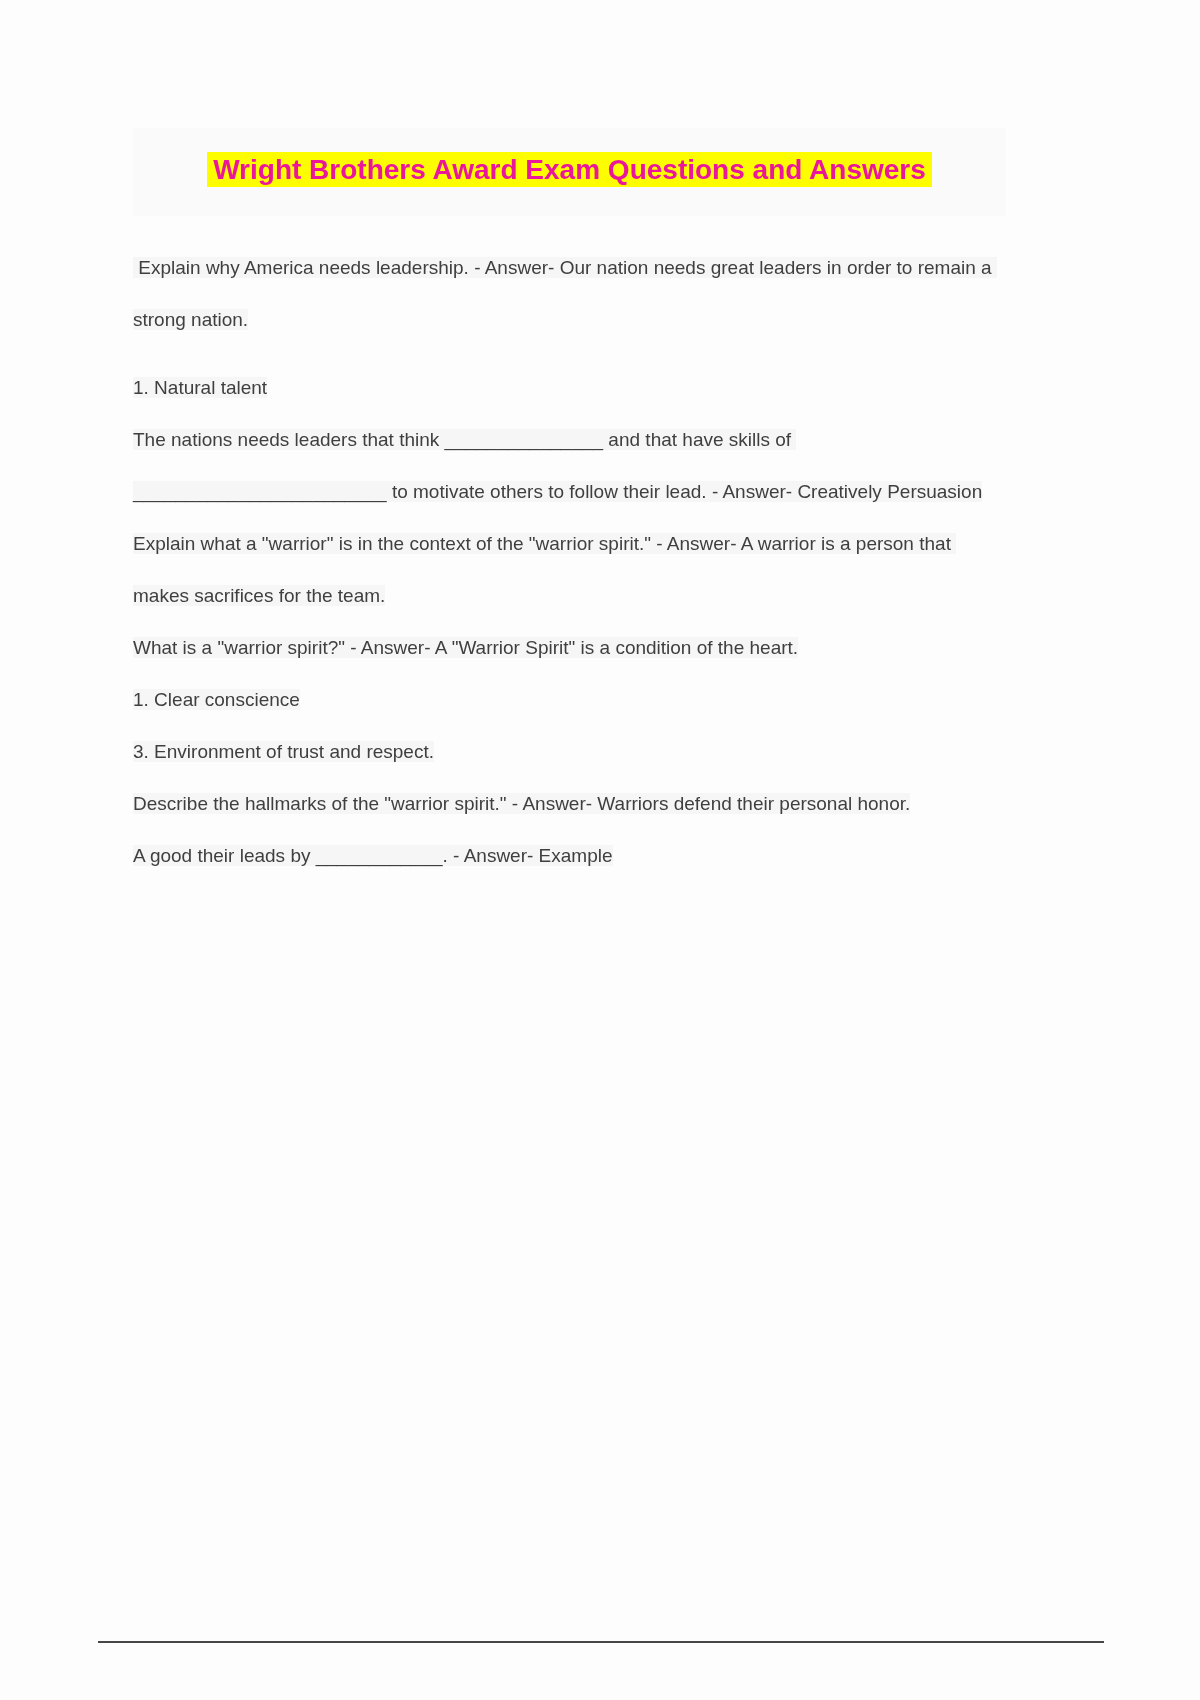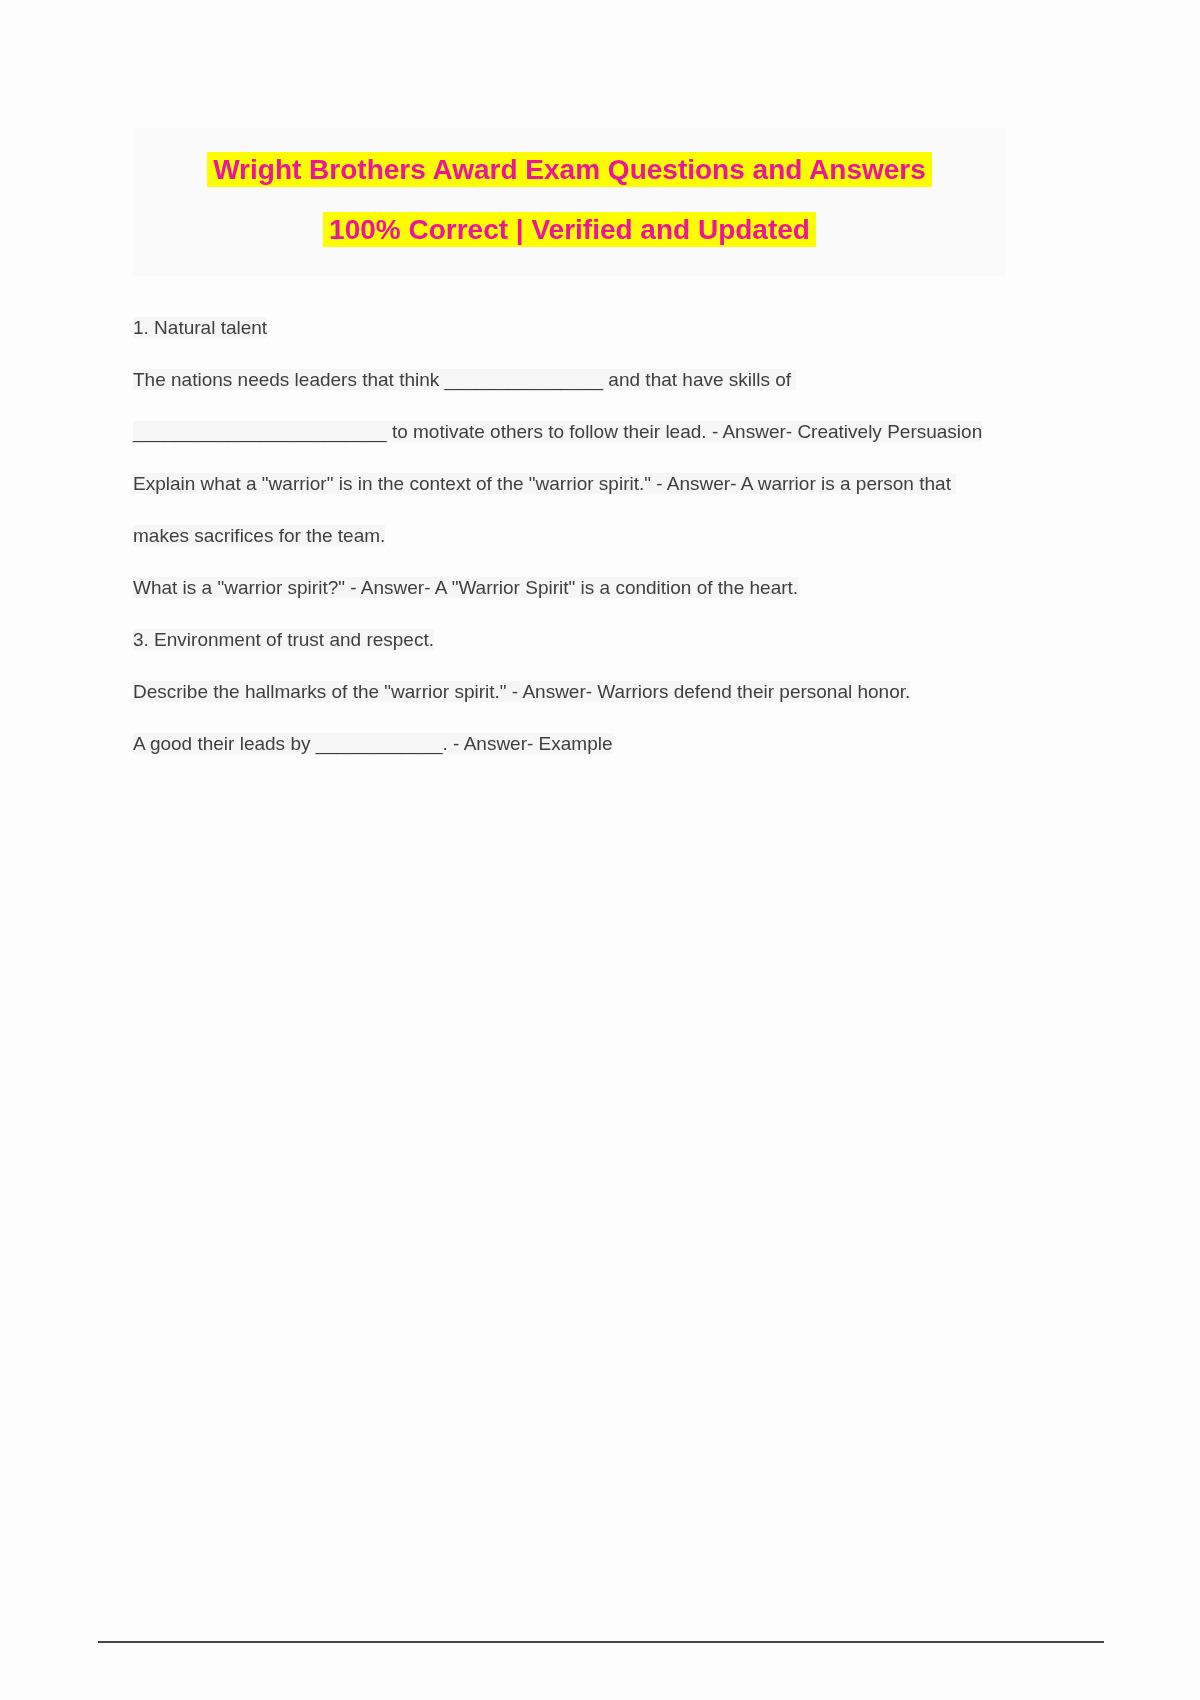--- a/index.html
+++ b/index.html
@@ -73,30 +73,29 @@
 <body>
 
 <div class="page">
 
   <div class="content">
 
     <div class="title-band">
       <div class="title-line">
         <span class="t-hl">Wright Brothers Award Exam Questions and Answers</span>
       </div>
-      <div class="title-line">
-        <span class="t-hl">100% Correct | Verified and Updated</span>
-      </div>
     </div>
 
     <div class="body-text">
+      <p class="para gap"><span class="hl"> Explain why America needs leadership. - Answer- Our nation needs great leaders in order to remain a strong nation.</span></p>
       <p class="para"><span class="hl">1. Natural talent</span></p>
       <p class="para"><span class="hl">The nations needs leaders that think _______________ and that have skills of ________________________ to motivate others to follow their lead. - Answer- Creatively Persuasion</span></p>
       <p class="para"><span class="hl">Explain what a "warrior" is in the context of the "warrior spirit." - Answer- A warrior is a person that makes sacrifices for the team.</span></p>
       <p class="para"><span class="hl">What is a "warrior spirit?" - Answer- A "Warrior Spirit" is a condition of the heart.</span></p>
+      <p class="para"><span class="hl">1. Clear conscience</span></p>
       <p class="para"><span class="hl">3. Environment of trust and respect.</span></p>
       <p class="para"><span class="hl">Describe the hallmarks of the "warrior spirit." - Answer- Warriors defend their personal honor.</span></p>
       <p class="para"><span class="hl">A good their leads by ____________. - Answer- Example</span></p>
     </div>
 
   </div>
 
   <div class="footer-rule"></div>
 
 </div>

